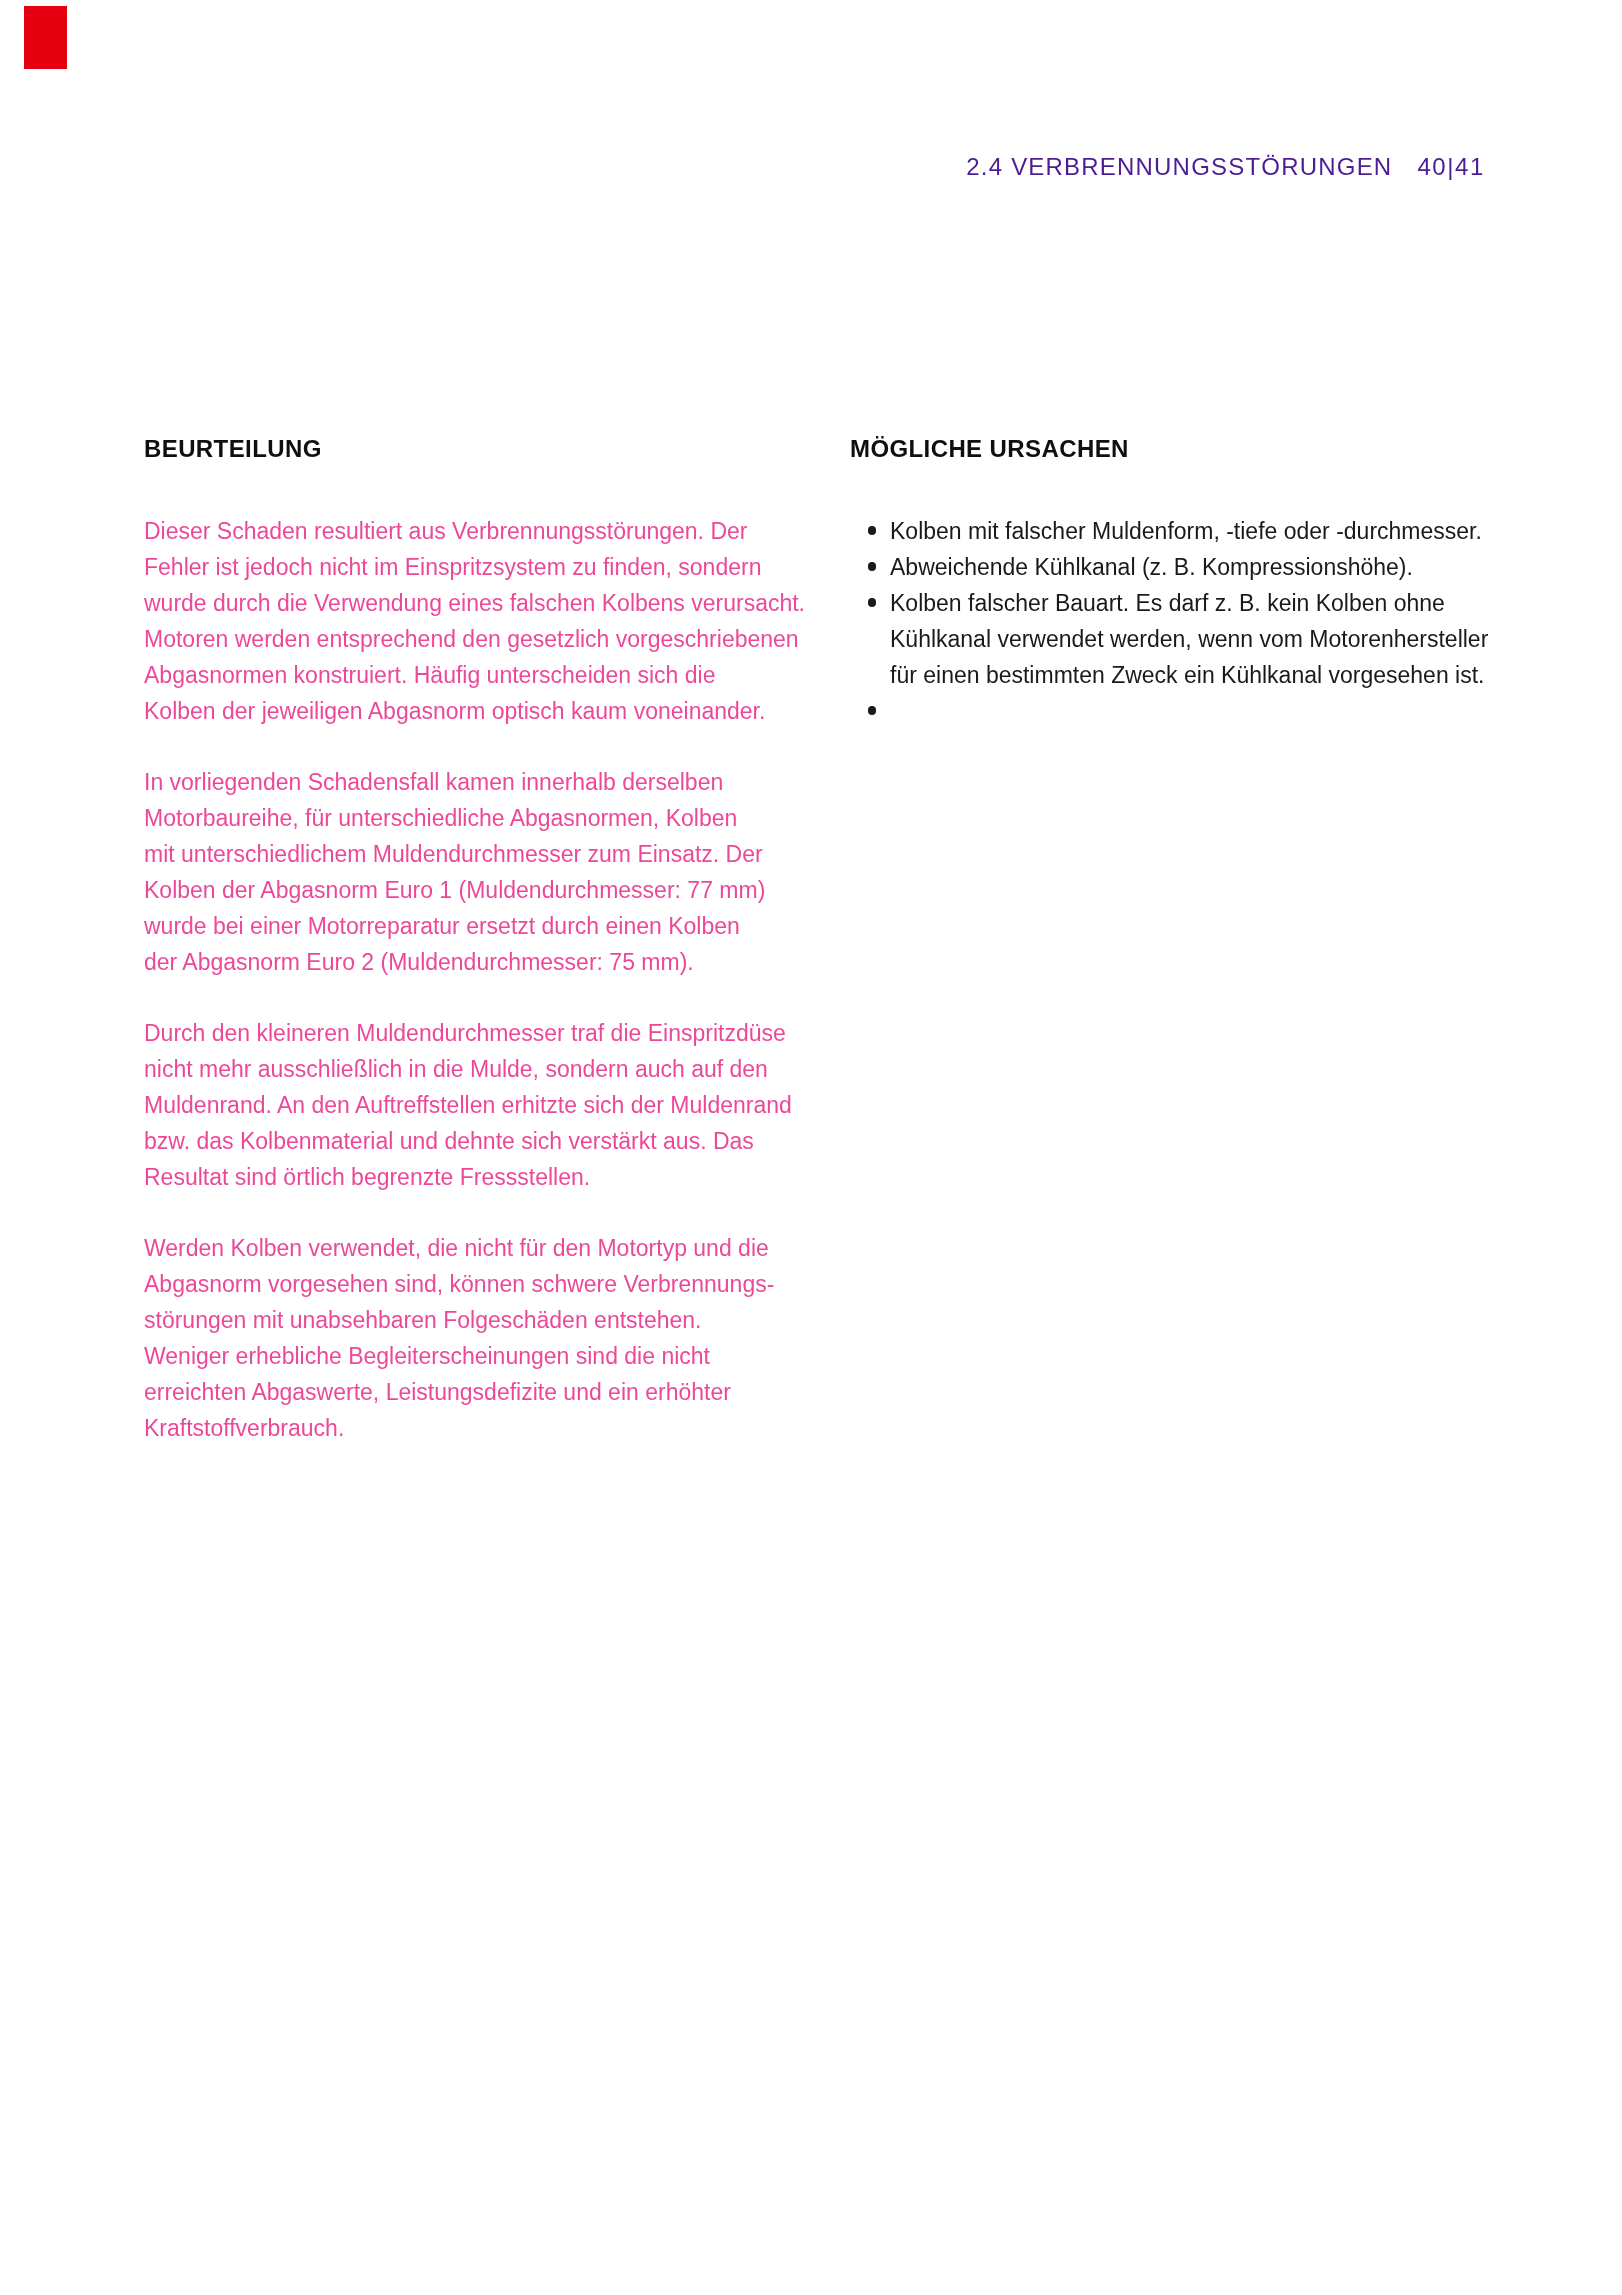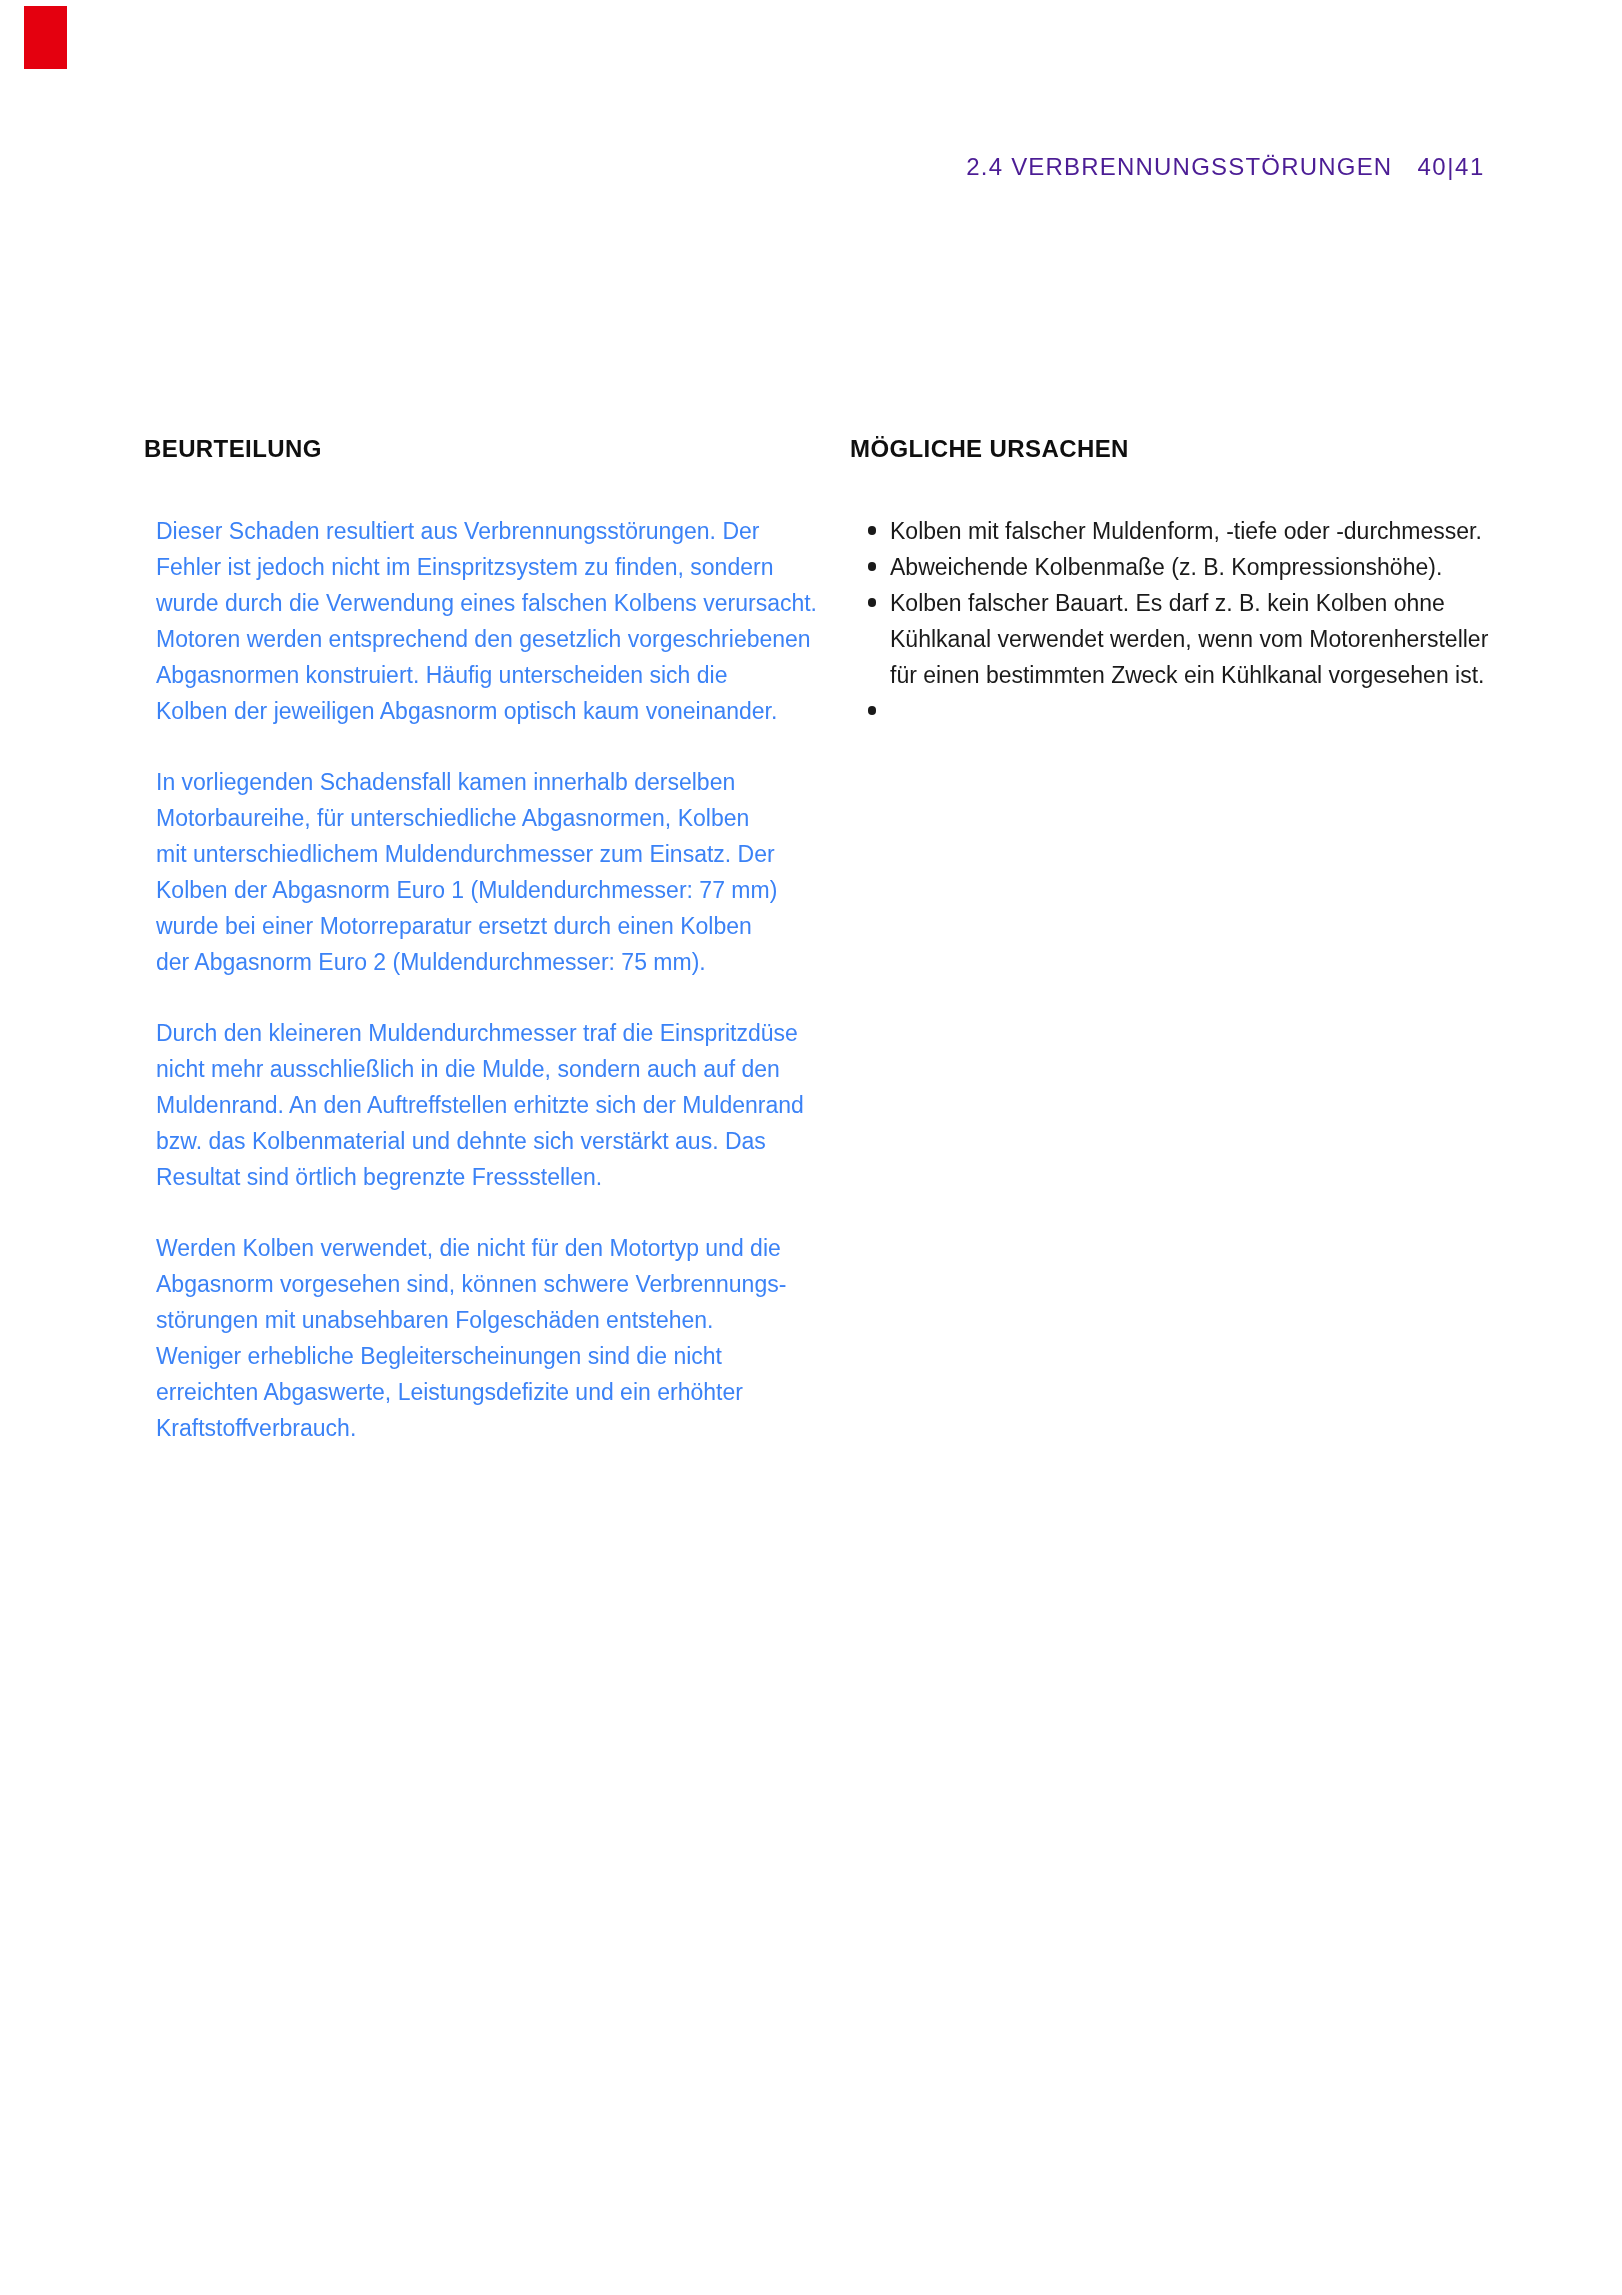--- a/index.html
+++ b/index.html
@@ -49,25 +49,25 @@
   .col-heading {
     margin: 0 0 52px 0;
     font-size: 24px;
     line-height: 24px;
     font-weight: 700;
     letter-spacing: 0.4px;
     color: #0f0f0f;
   }
 
   .para {
-    margin: 0 0 35px 12px;
+    margin: 0 0 35px 0;
     font-size: 23px;
     line-height: 36px;
     white-space: pre-line;
-    color: #3b82f6;
+    color: #ec4899;
   }
   .para:last-child { margin-bottom: 0; }
 
   ul.bullets {
     margin: 16px;
     padding: 0;
     list-style: none;
   }
   ul.bullets li {
     position: relative;
@@ -125,21 +125,21 @@
 Weniger erhebliche Begleiterscheinungen sind die nicht
 erreichten Abgaswerte, Leistungsdefizite und ein erhöhter
 Kraftstoffverbrauch.</p>
       </div>
   </div>
 
   <div class="col col-right">
     <h2 class="col-heading">MÖGLICHE URSACHEN</h2>
     <ul class="bullets">
         <li><span class="bullet-dot"></span><span class="bullet-text">Kolben mit falscher Muldenform, -tiefe oder -durchmesser.</span></li>
-        <li><span class="bullet-dot"></span><span class="bullet-text">Abweichende Kolbenmaße (z. B. Kompressionshöhe).</span></li>
+        <li><span class="bullet-dot"></span><span class="bullet-text">Abweichende Kühlkanal (z. B. Kompressionshöhe).</span></li>
         <li><span class="bullet-dot"></span><span class="bullet-text">Kolben falscher Bauart. Es darf z. B. kein Kolben ohne
 Kühlkanal verwendet werden, wenn vom Motorenhersteller
 für einen bestimmten Zweck ein Kühlkanal vorgesehen ist.</span></li>
         <li><span class="bullet-dot"></span></li>
       </ul>
   </div>
 
 </div>
 
 

